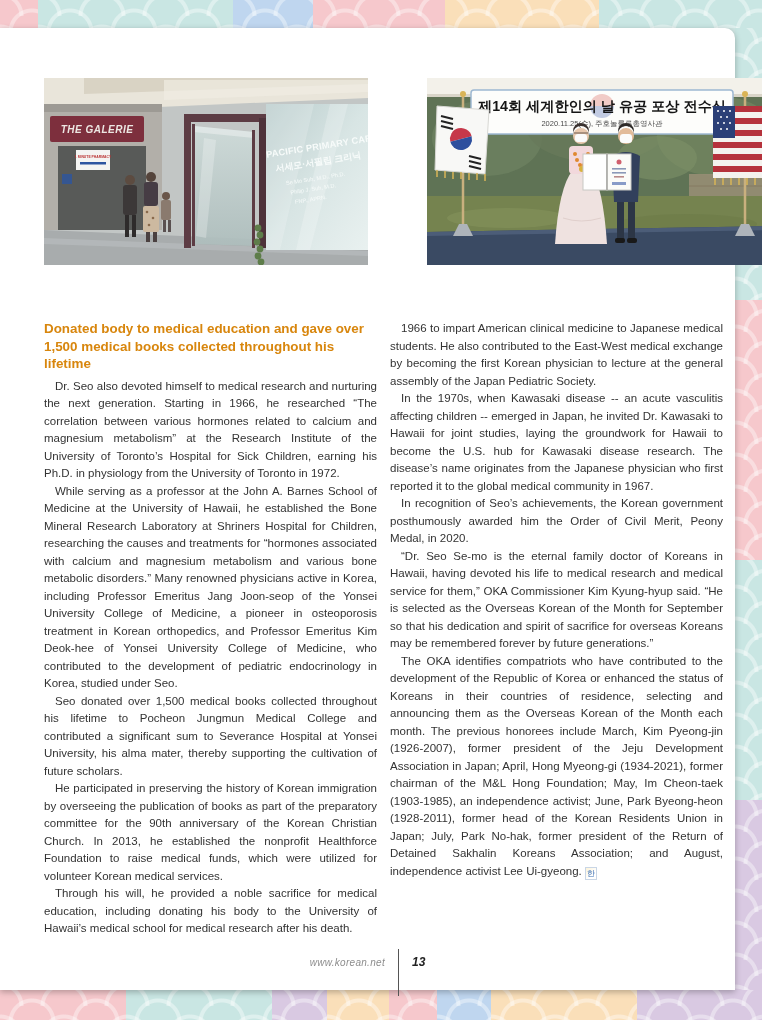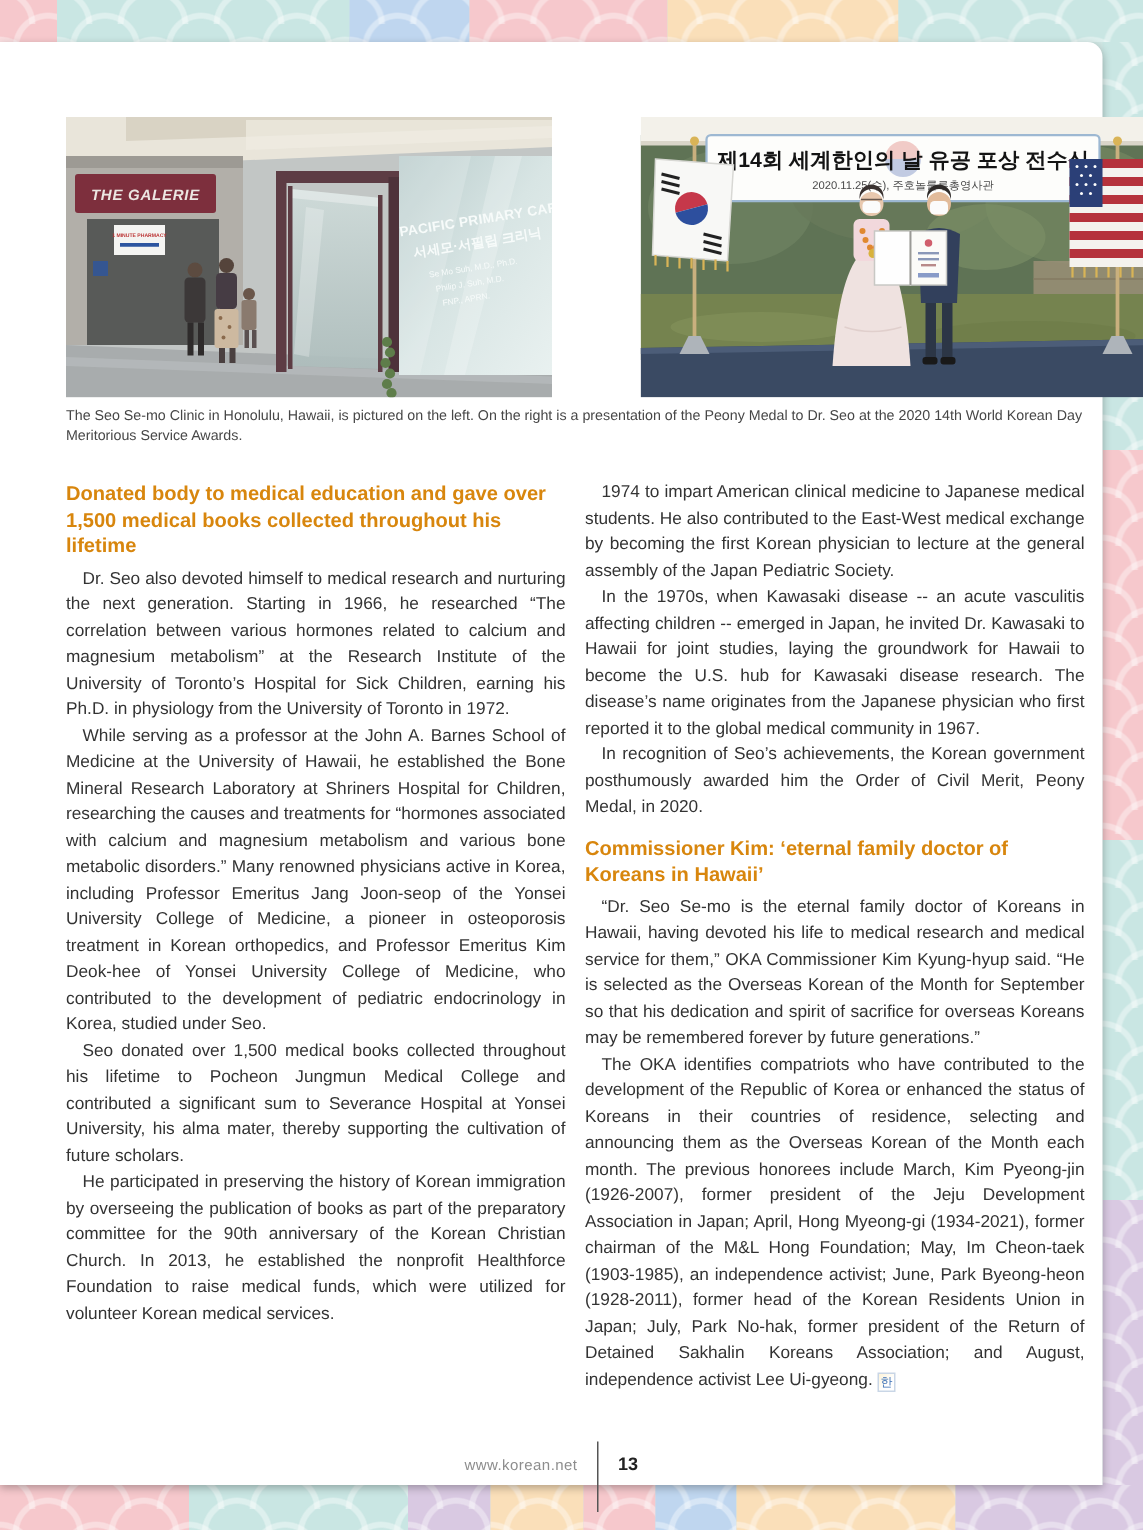--- a/index.html
+++ b/index.html
@@ -44,22 +44,22 @@
   .head{
     color:#d8860d;font-size:13.4px;line-height:17.5px;font-weight:bold;margin:0 0 5px 0;
     text-align:left;text-indent:0;
   }
   .head.mt{margin-top:9px;}
   .endmark{
     display:inline-block;width:10px;height:11px;border:1px solid #c9d6e6;background:linear-gradient(135deg,#fdf3d8 0%,#ffffff 60%);
     font-size:8px;line-height:11px;color:#3b6fb5;text-align:center;vertical-align:-1px;text-indent:0;
   }
   .footer{
-    position:absolute;left:0;right:0;bottom:7px;height:18px;
-    display:flex;justify-content:center;align-items:flex-end;
+    position:absolute;left:0;right:0;bottom:19px;height:18px;
+    display:flex;justify-content:center;align-items:center;font-style:italic;
   }
   .footer .site{font-size:10px;color:#8d8d8d;letter-spacing:.3px;}
   .footer .divider{
     position:relative;width:1px;height:47px;background:#555;margin:0 13px;
     align-self:flex-start;top:-4px;
   }
   .footer .pageno{font-size:12px;font-weight:bold;color:#222;}
 </style>
 </head>
 <body>
@@ -313,35 +313,34 @@
           <circle cx="192" cy="84" r="2.5" fill="#c6384a" opacity=".8"></circle>
           <rect x="185" y="90" width="14" height="1.6" fill="#8a98b8"></rect>
           <rect x="185" y="94" width="14" height="1.6" fill="#8a98b8"></rect>
           <rect x="187" y="98" width="10" height="1.6" fill="#b88a8a"></rect>
           <rect x="185" y="104" width="14" height="3" fill="#3c5ba8" opacity=".6"></rect>
         </g>
       </svg>
     </div>
   </div>
 
-  <div class="caption">The Seo Se-mo Clinic in Honolulu, Hawaii, is pictured on the left. On the right is a presentation of the Peony Medal to Dr. Seo at the 2020 14th World Korean Day Meritorious Service Awards.</div>
 
   <div class="article">
     <div class="col">
       <h3 class="head">Donated body to medical education and gave over 1,500 medical books collected throughout his lifetime</h3>
       <p>Dr. Seo also devoted himself to medical research and nurturing the next generation. Starting in 1966, he researched “The correlation between various hormones related to calcium and magnesium metabolism” at the Research Institute of the University of Toronto’s Hospital for Sick Children, earning his Ph.D. in physiology from the University of Toronto in 1972.</p>
       <p>While serving as a professor at the John A. Barnes School of Medicine at the University of Hawaii, he established the Bone Mineral Research Laboratory at Shriners Hospital for Children, researching the causes and treatments for “hormones associated with calcium and magnesium metabolism and various bone metabolic disorders.” Many renowned physicians active in Korea, including Professor Emeritus Jang Joon-seop of the Yonsei University College of Medicine, a pioneer in osteoporosis treatment in Korean orthopedics, and Professor Emeritus Kim Deok-hee of Yonsei University College of Medicine, who contributed to the development of pediatric endocrinology in Korea, studied under Seo.</p>
       <p>Seo donated over 1,500 medical books collected throughout his lifetime to Pocheon Jungmun Medical College and contributed a significant sum to Severance Hospital at Yonsei University, his alma mater, thereby supporting the cultivation of future scholars.</p>
       <p>He participated in preserving the history of Korean immigration by overseeing the publication of books as part of the preparatory committee for the 90th anniversary of the Korean Christian Church. In 2013, he established the nonprofit Healthforce Foundation to raise medical funds, which were utilized for volunteer Korean medical services.</p>
+      <p>Through his will, he provided a noble sacrifice for medical education, including donating his body to the University of Hawaii’s medical school for medical research after his death.</p>
     </div>
     <div class="col">
-      <p>1974 to impart American clinical medicine to Japanese medical students. He also contributed to the East-West medical exchange by becoming the first Korean physician to lecture at the general assembly of the Japan Pediatric Society.</p>
+      <p>1966 to impart American clinical medicine to Japanese medical students. He also contributed to the East-West medical exchange by becoming the first Korean physician to lecture at the general assembly of the Japan Pediatric Society.</p>
       <p>In the 1970s, when Kawasaki disease -- an acute vasculitis affecting children -- emerged in Japan, he invited Dr. Kawasaki to Hawaii for joint studies, laying the groundwork for Hawaii to become the U.S. hub for Kawasaki disease research. The disease’s name originates from the Japanese physician who first reported it to the global medical community in 1967.</p>
       <p>In recognition of Seo’s achievements, the Korean government posthumously awarded him the Order of Civil Merit, Peony Medal, in 2020.</p>
-      <h3 class="head mt">Commissioner Kim: ‘eternal family doctor of Koreans in Hawaii’</h3>
       <p>“Dr. Seo Se-mo is the eternal family doctor of Koreans in Hawaii, having devoted his life to medical research and medical service for them,” OKA Commissioner Kim Kyung-hyup said. “He is selected as the Overseas Korean of the Month for September so that his dedication and spirit of sacrifice for overseas Koreans may be remembered forever by future generations.”</p>
       <p><span>The OKA identifies compatriots who have contributed to the development of the Republic of Korea or enhanced the status of Koreans in their countries of residence, selecting and announcing them as the Overseas Korean of the Month each month. The previous honorees include March, Kim Pyeong-jin (1926-2007), former president of the Jeju Development Association in Japan; April, Hong Myeong-gi (1934-2021), former chairman of the M&amp;L Hong Foundation; May, Im Cheon-taek (1903-1985), an independence activist; June, Park Byeong-heon (1928-2011), former head of the Korean Residents Union in Japan; July, Park No-hak, former president of the Return of Detained Sakhalin Koreans Association; and August, independence activist Lee Ui-gyeong.</span> <span class="endmark">한</span></p>
     </div>
   </div>
 
   <div class="footer">
     <span class="site">www.korean.net</span>
     <span class="divider"></span>
     <span class="pageno">13</span>
   </div>

